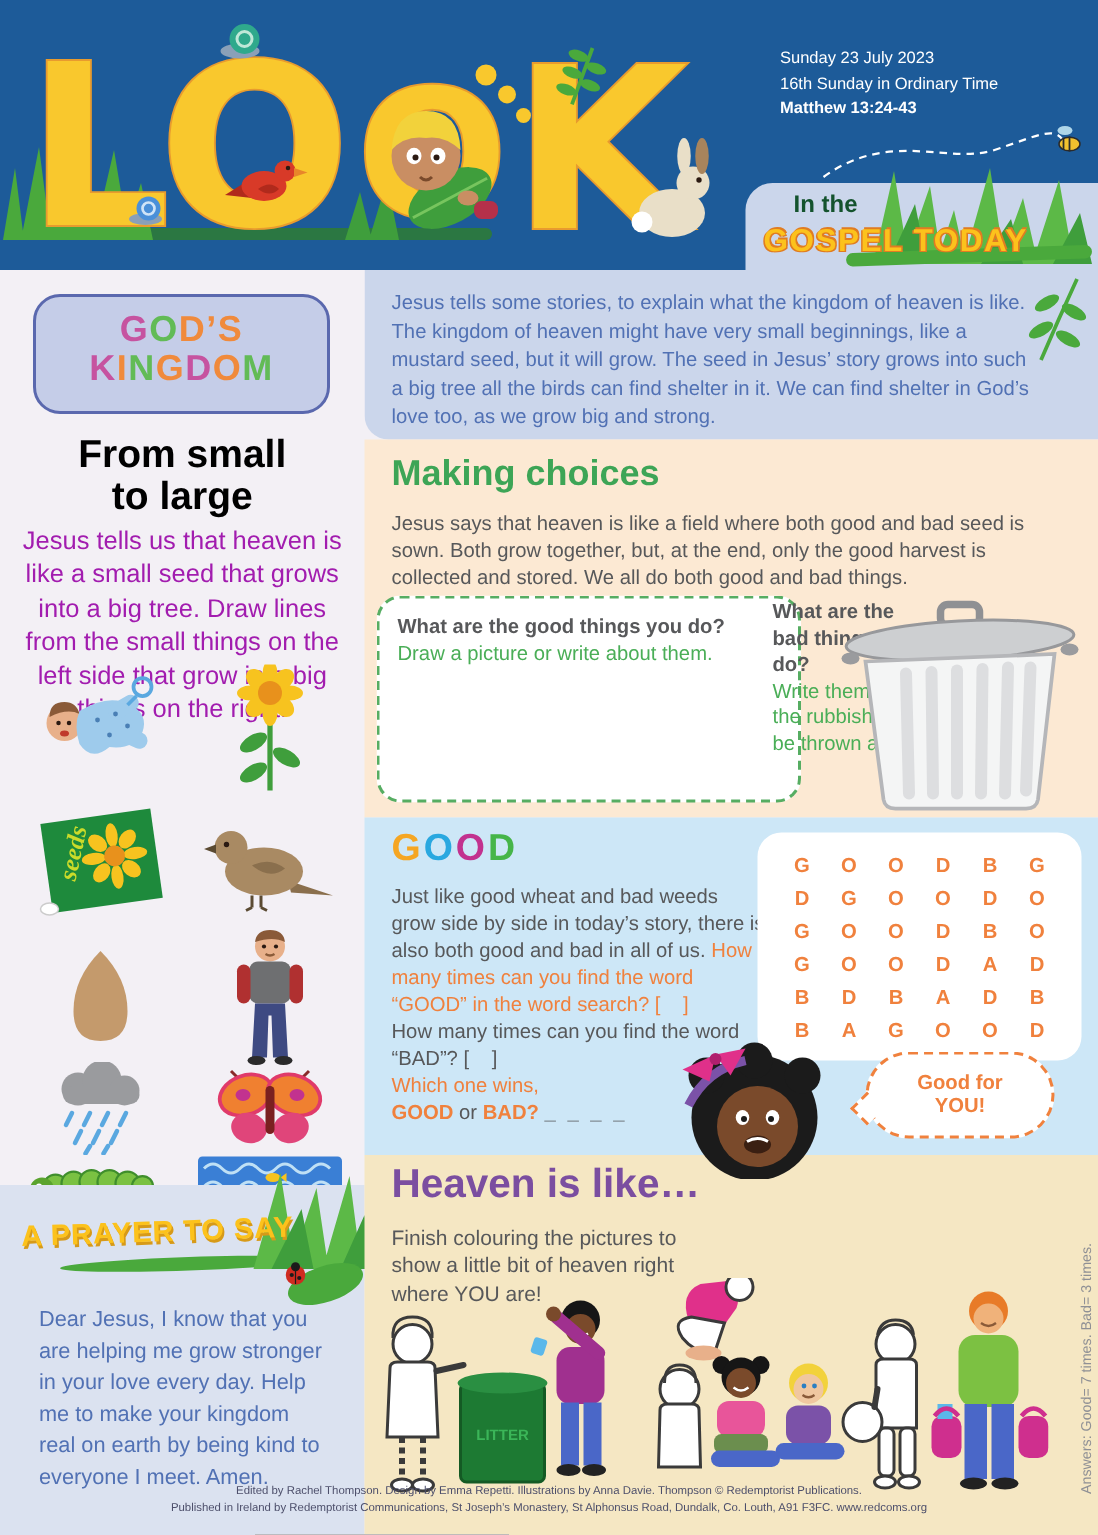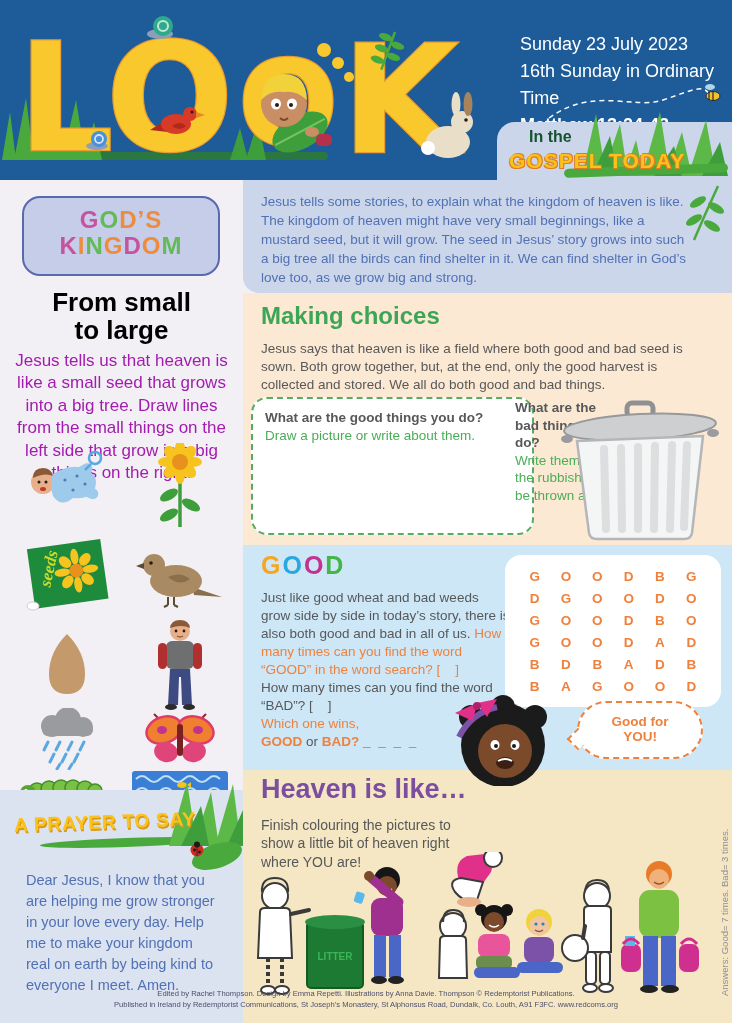--- a/index.html
+++ b/index.html
@@ -5,21 +5,21 @@
   html,body{margin:0;padding:0;background:#888;}
   #page{position:relative;width:732px;height:1023px;overflow:hidden;background:#f3f0f5;
         font-family:"Liberation Sans",sans-serif;}
   .abs{position:absolute;}
   p{margin:0;}
 
   
   #hdr{left:0;top:0;width:732px;height:180px;background:#1d5b99;}
   #logo{left:0;top:2px;width:482px;height:176px;}
   .lg{font-family:"DejaVu Sans",sans-serif;font-weight:bold;fill:#f9c82d;stroke:#e89b2e;stroke-width:2.5;paint-order:stroke;}
-  #hdr-info{left:520px;top:31px;color:#fff;font-size:18px;line-height:1.5;}
+  #hdr-info{left:520px;top:31px;color:#fff;font-size:11px;line-height:1.5;}
   #hdr-info .bold{font-weight:bold;}
   #bee-svg{left:545px;top:76px;width:182px;height:48px;}
   #badge{left:497px;top:122px;width:235px;height:58px;background:#cbd6eb;border-radius:18px 0 0 0;}
   #badge-grass{position:absolute;right:2px;top:-16px;width:168px;height:78px;}
   .badge-l1{position:absolute;left:32px;top:6px;color:#14532d;font-size:16px;font-weight:600;z-index:2;text-align:right;}
   .badge-l2{position:absolute;left:12px;top:27px;color:#fcc21c;font-size:21px;font-weight:800;letter-spacing:1px;
             text-shadow:1px 1px 0 #e07c22,-1px 1px 0 #e07c22,1px -1px 0 #e07c22;z-index:2;}
 
   
   #gospel{left:243px;top:180px;width:489px;height:113px;background:#cbd6eb;border-radius:0 0 0 16px;}

